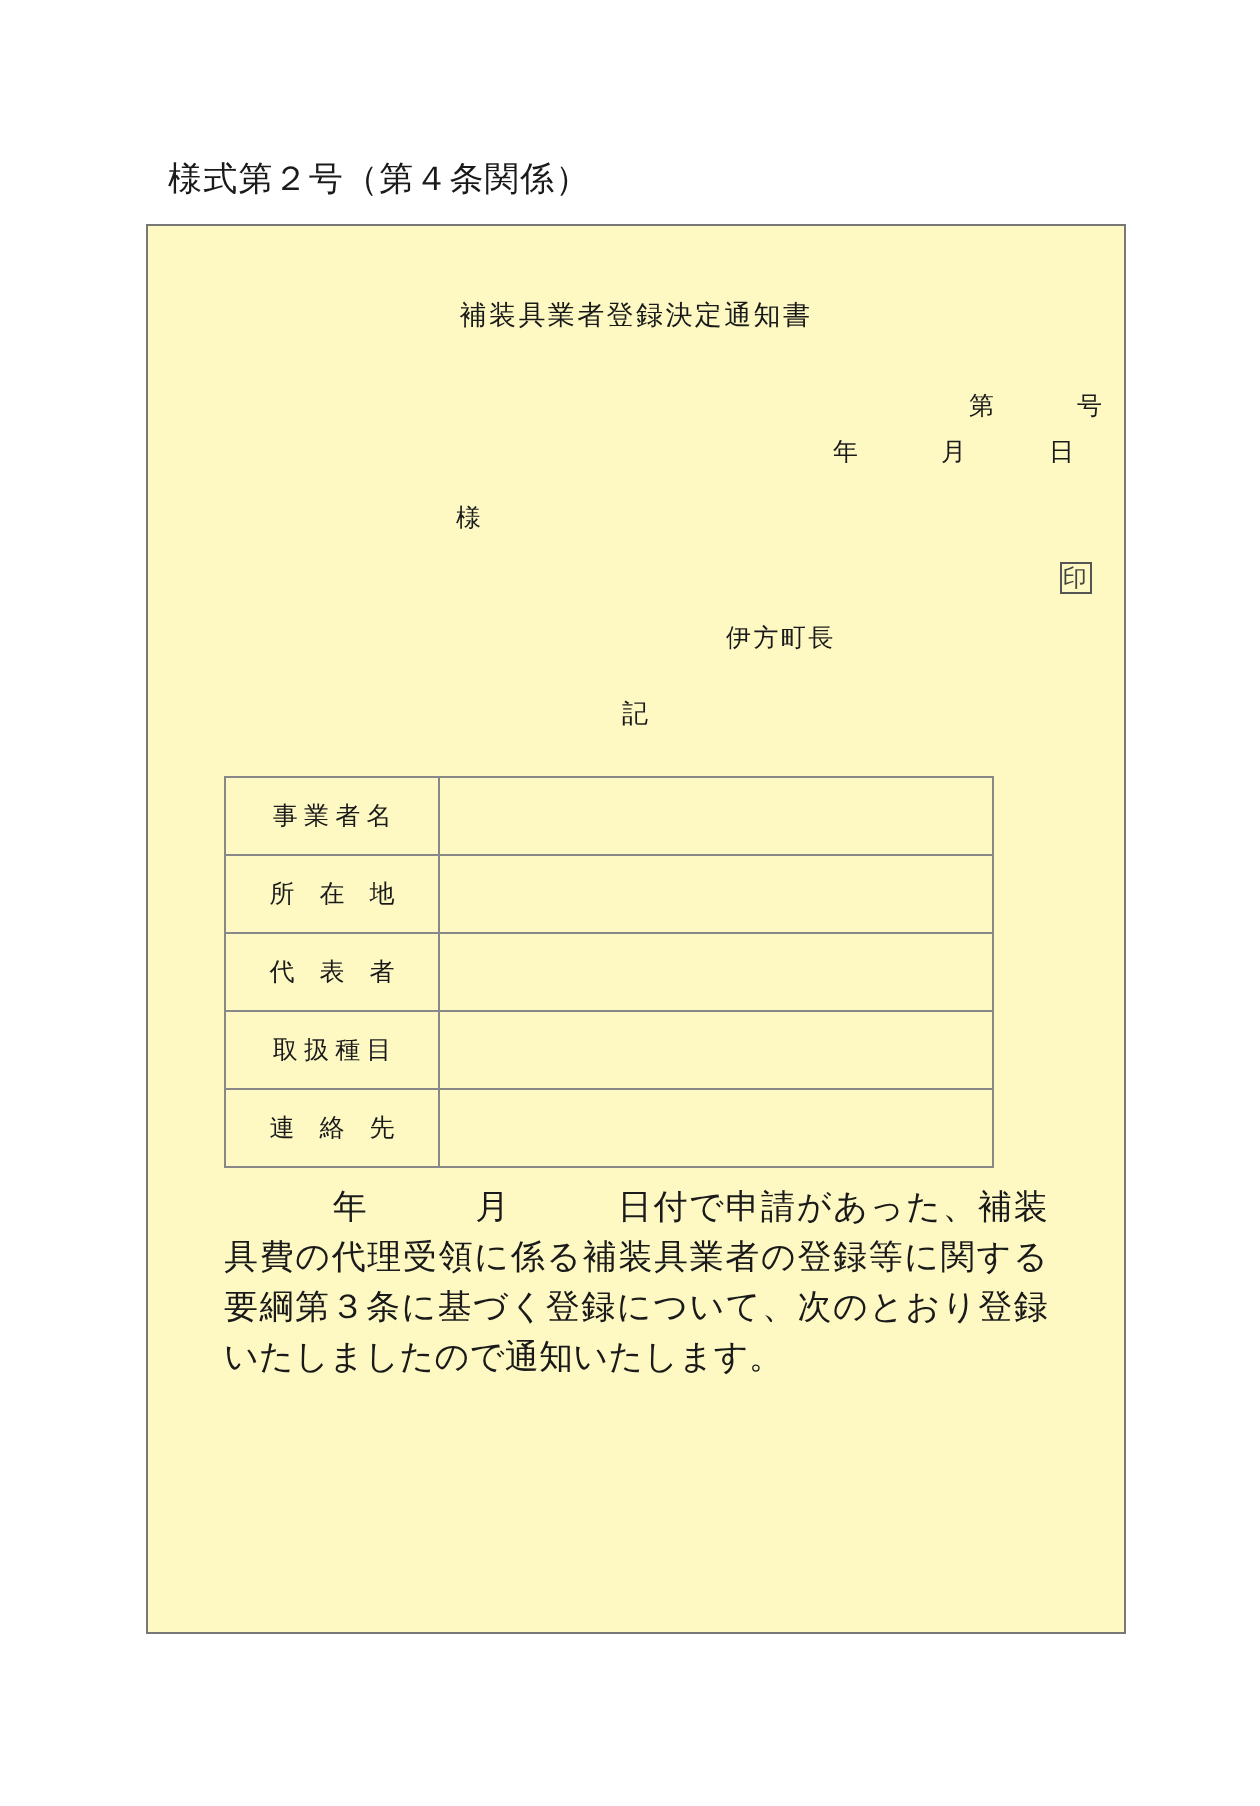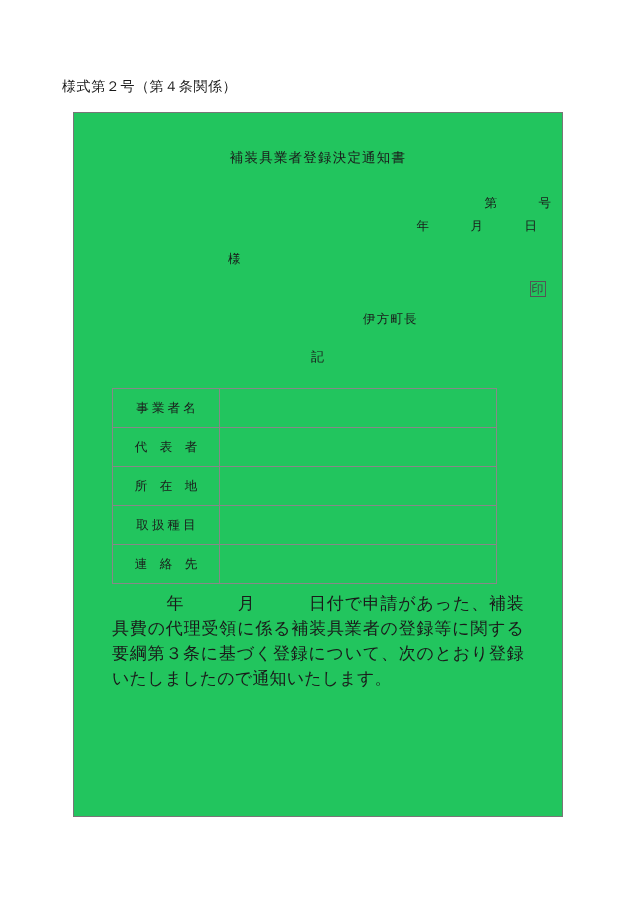--- a/index.html
+++ b/index.html
@@ -13,37 +13,37 @@
     height: 903px;
     position: relative;
     font-family: "Liberation Serif", "DejaVu Serif", serif;
     color: #1a1a1a;
     overflow: hidden;
   }
 
   
   .form-code {
     position: absolute;
-    left: 62px;
+    left: 84px;
     top: 78px;
-    font-size: 14px;
+    font-size: 17px;
     letter-spacing: 0.6px;
     white-space: nowrap;
   }
 
   
   .doc-frame {
     position: absolute;
     left: 73px;
     top: 112px;
     width: 490px;
     height: 705px;
     border: 1px solid #777777;
     box-sizing: border-box;
-    background: #22c55e;
+    background: #fef9c3;
     font-family: Liberation Serif, serif;
   }
 
   
   .doc-title {
     position: absolute;
     left: 0;
     right: 0;
     top: 36px;
     text-align: center;
@@ -193,25 +193,25 @@
 
     <div class="ki-marker">記</div>
 
     <table class="info-table">
       <tbody>
         <tr>
           <td class="label-cell">事 業 者 名</td>
           <td class="value-cell"></td>
         </tr>
         <tr>
+          <td class="label-cell">所　在　地</td>
+          <td class="value-cell"></td>
+        </tr>
+        <tr>
           <td class="label-cell">代　表　者</td>
-          <td class="value-cell"></td>
-        </tr>
-        <tr>
-          <td class="label-cell">所　在　地</td>
           <td class="value-cell"></td>
         </tr>
         <tr>
           <td class="label-cell">取 扱 種 目</td>
           <td class="value-cell"></td>
         </tr>
         <tr>
           <td class="label-cell">連　絡　先</td>
           <td class="value-cell"></td>
         </tr>

